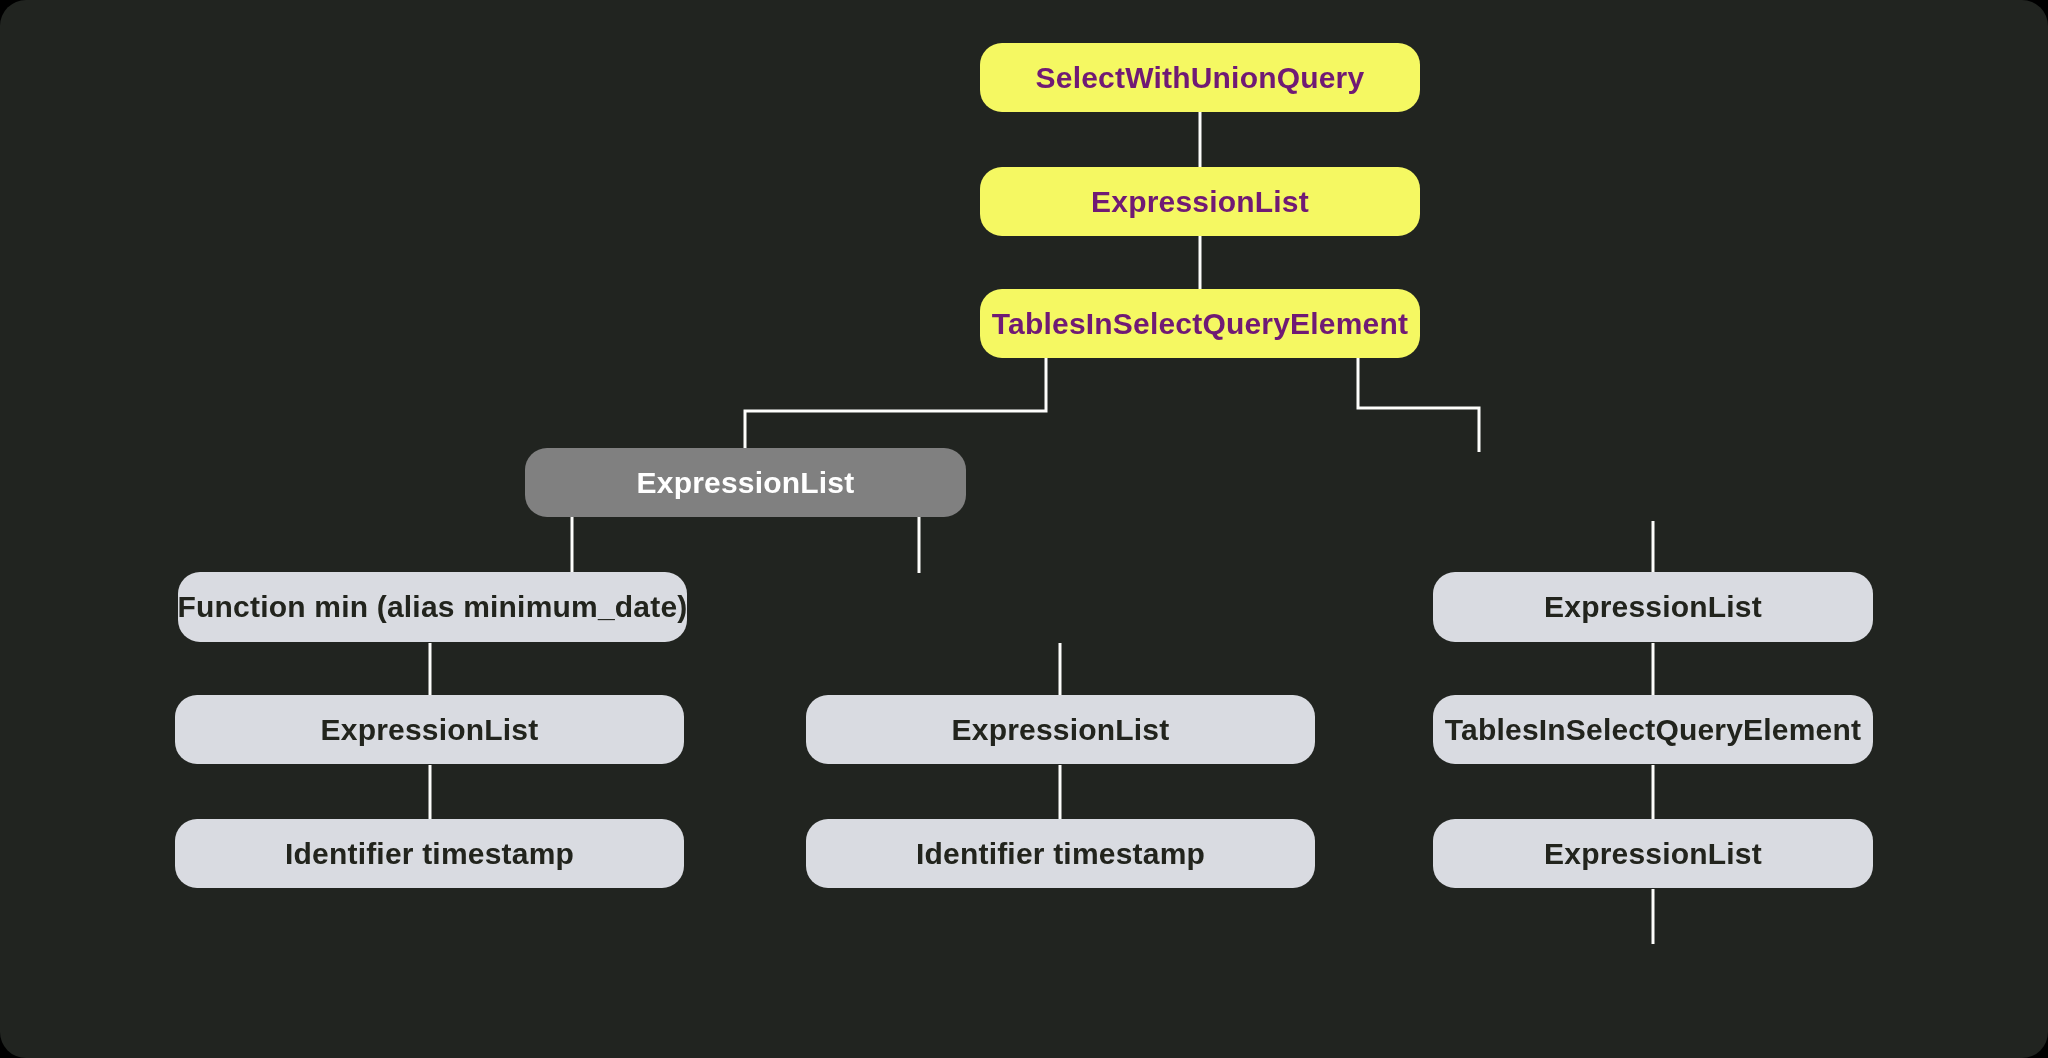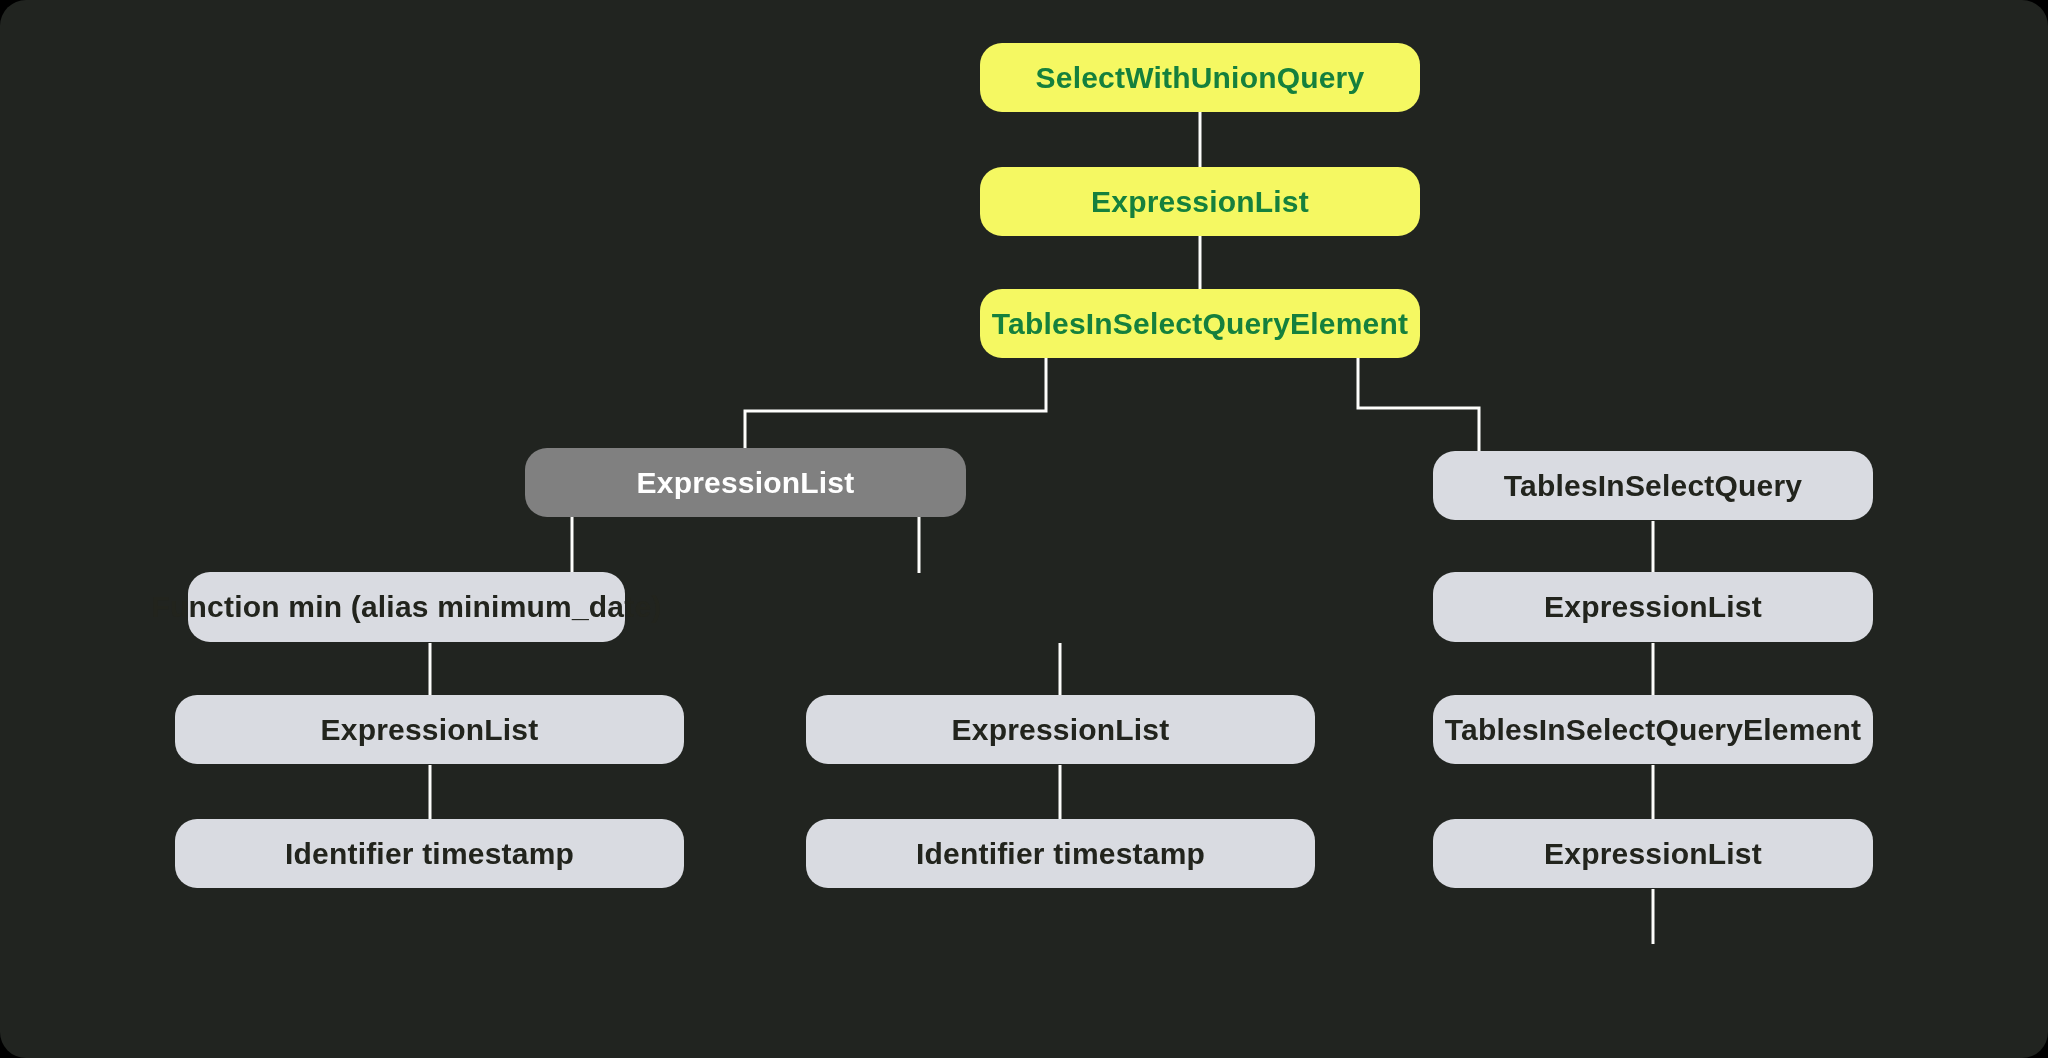--- a/index.html
+++ b/index.html
@@ -9,21 +9,21 @@
     background:#212420;border-radius:26px;overflow:hidden;
   }
   .edges{position:absolute;left:0;top:0;width:2048px;height:1058px;pointer-events:none;}
   .edges path{fill:none;stroke:#fdfdfb;stroke-width:3;}
   .node{
     position:absolute;display:flex;align-items:center;justify-content:center;
     border-radius:22px;font-weight:700;font-size:30px;letter-spacing:0.2px;
     color:#22241d;background:#d9dbe1;box-sizing:border-box;cursor:pointer;
     white-space:nowrap;
   }
-  .node.yellow{background:#f5f862;color:#15803d;}
+  .node.yellow{background:#f5f862;color:#701a75;}
   .node.selected{background:#808080;color:#ffffff;}
 </style>
 </head>
 <body>
 
 <div class="stage">
 
   <svg class="edges" viewBox="0 0 2048 1058">
     <path d="M1200,112 V167"></path>
     <path d="M1200,236 V289"></path>
@@ -42,23 +42,22 @@
   </svg>
 
   <div class="node yellow" style="left:980px;top:43px;width:440px;height:69px;">SelectWithUnionQuery</div>
 
   <div class="node yellow" style="left:980px;top:167px;width:440px;height:69px;">ExpressionList</div>
 
   <div class="node yellow" style="left:980px;top:289px;width:440px;height:69px;">TablesInSelectQueryElement</div>
 
   <div class="node selected" style="left:525px;top:448px;width:441px;height:69px;">ExpressionList</div>
 
-  <div class="node" style="left:1433px;top:451px;width:440px;height:69px;">TablesInSelectQuery</div>
 
-  <div class="node" style="left:188px;top:572px;width:437px;height:70px;">Function min (alias minimum_date)</div>
+  <div class="node" style="left:178px;top:572px;width:509px;height:70px;">Function min (alias minimum_date)</div>
 
 
   <div class="node" style="left:1433px;top:572px;width:440px;height:70px;">ExpressionList</div>
 
   <div class="node" style="left:175px;top:695px;width:509px;height:69px;">ExpressionList</div>
 
   <div class="node" style="left:806px;top:695px;width:509px;height:69px;">ExpressionList</div>
 
   <div class="node" style="left:1433px;top:695px;width:440px;height:69px;">TablesInSelectQueryElement</div>
 

